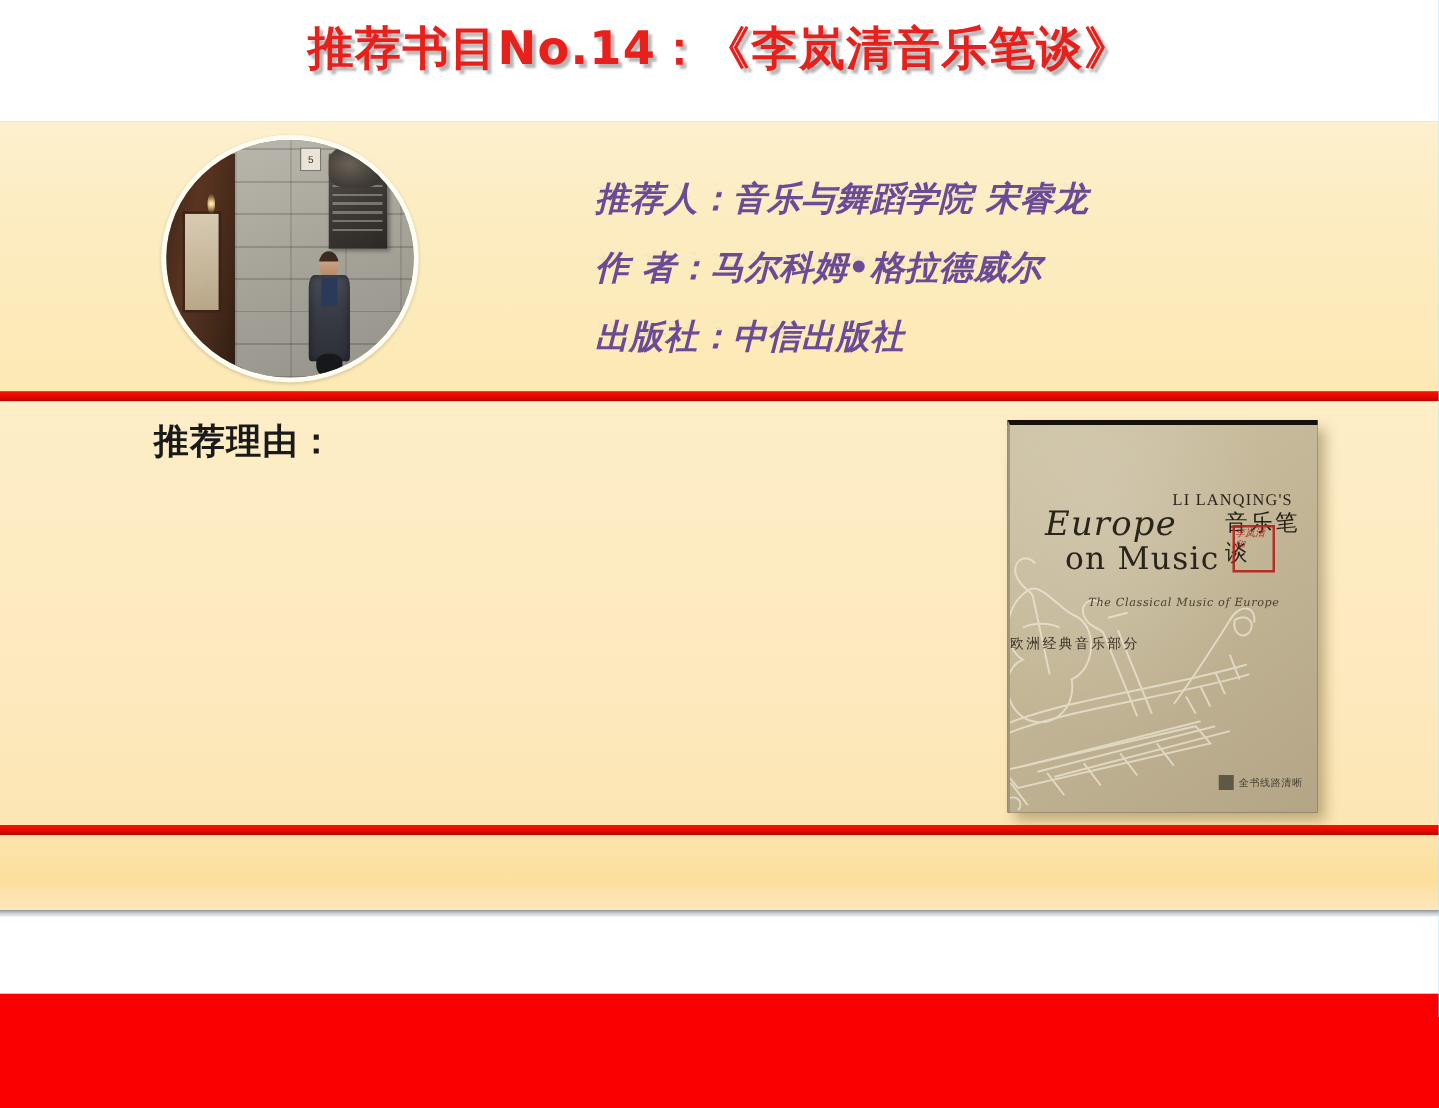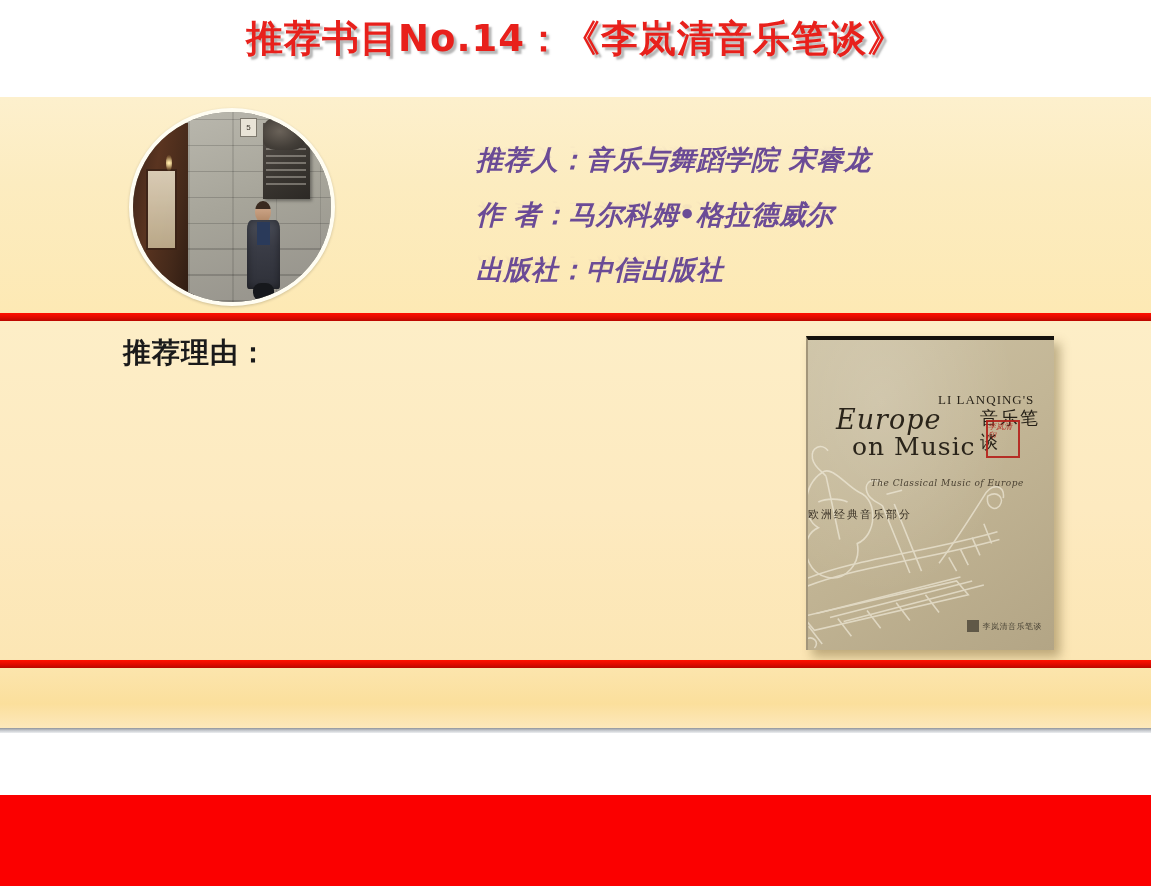--- a/index.html
+++ b/index.html
@@ -426,21 +426,21 @@
 
       <div class="bk-en1">LI LANQING'S</div>
       <div class="bk-en2">Europe</div>
       <div class="bk-en3">on Music</div>
       <div class="bk-sub-cn">音乐笔谈</div>
       <div class="bk-seal">李岚清印</div>
       <div class="bk-series">欧洲经典音乐部分</div>
       <div class="bk-series-en">The Classical Music of Europe</div>
       <div class="bk-pub">
         <span class="bk-pub-mark"></span>
-        <span class="bk-pub-name">李岚清音乐笔谈</span>
+        <span class="bk-pub-name">全书线路清晰</span>
       </div>
     </div>
   </div>
 
   <div class="rule-red bottom"></div>
   <div class="panel-foot"></div>
   <div class="foot-shadow"></div>
   <div class="white-gap"></div>
   <div class="red-footer"></div>
 

